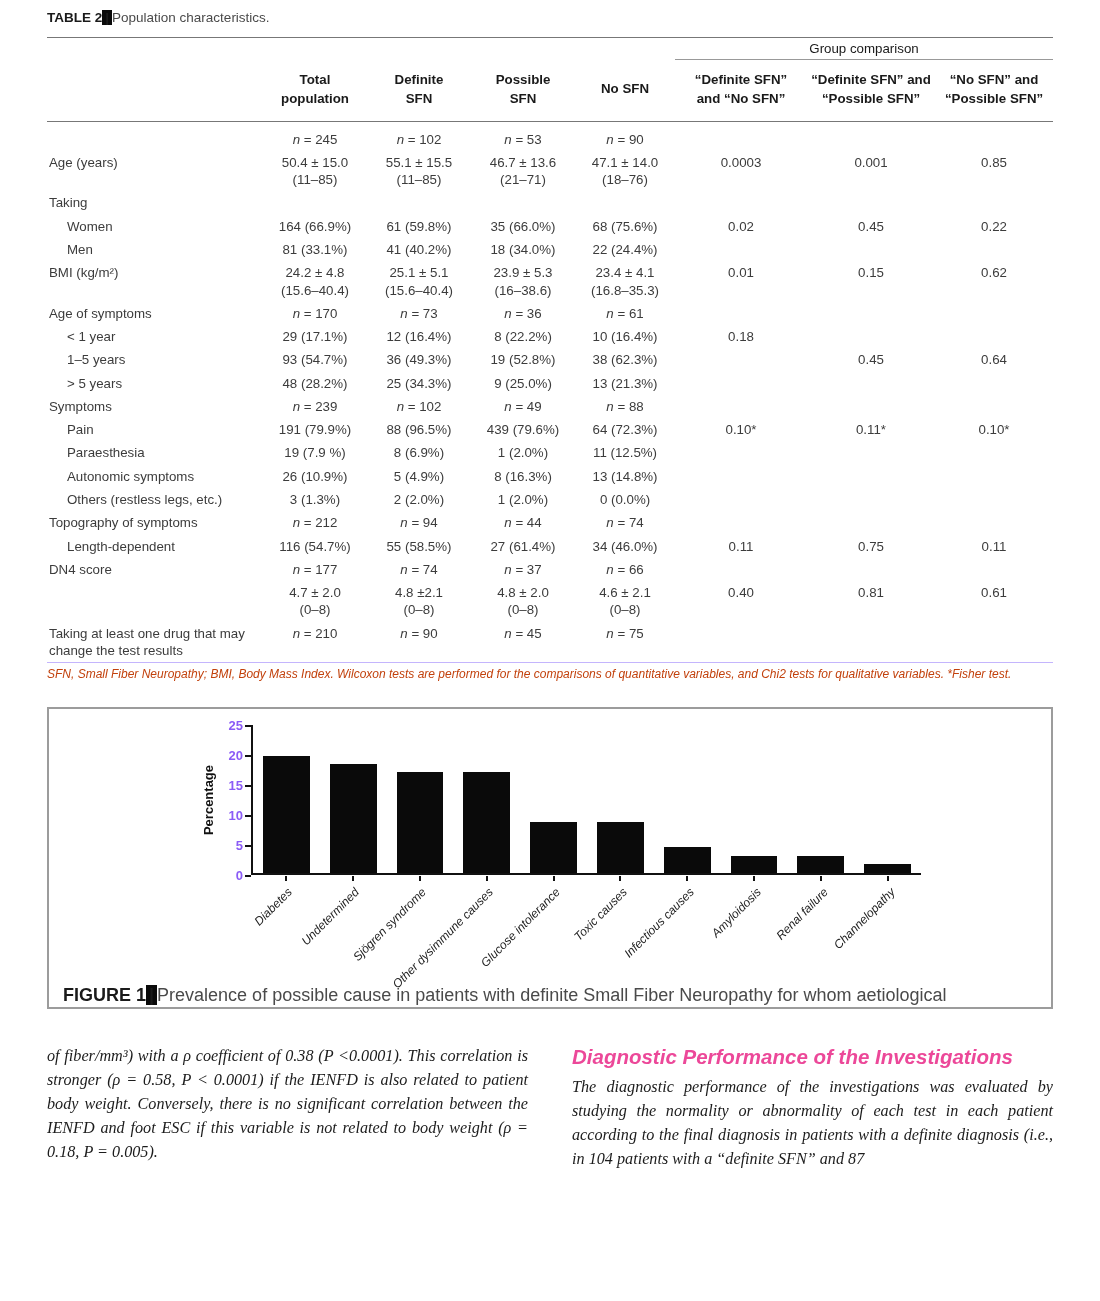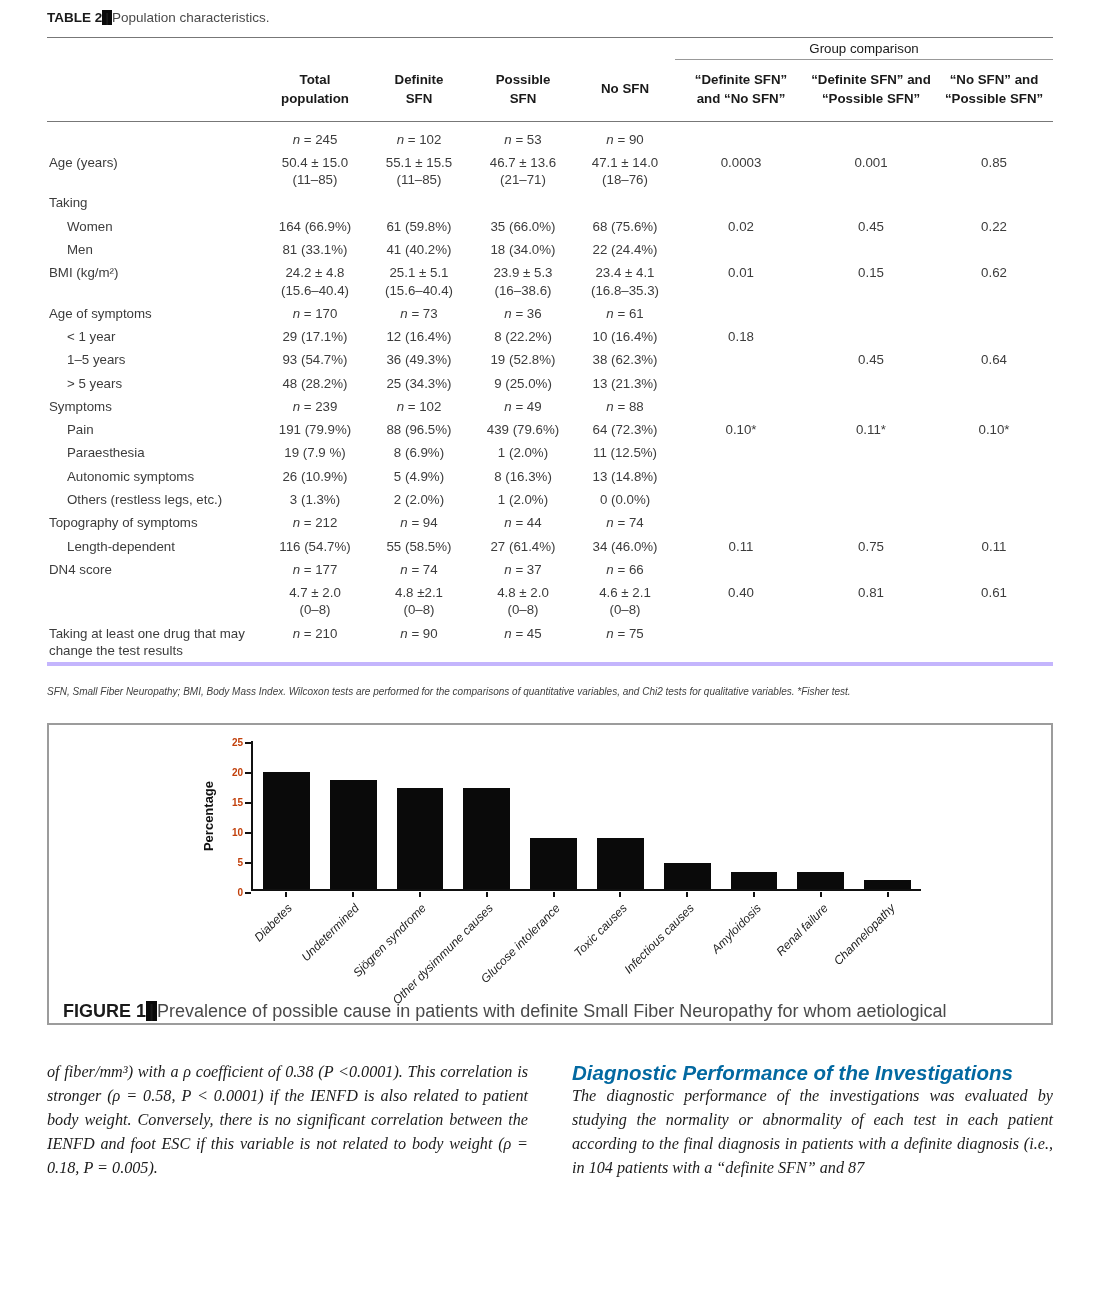--- a/index.html
+++ b/index.html
@@ -12,63 +12,63 @@
   .page { padding:10px 47px 0 47px; }
 
   
   .tbl-title { font-size:13.5px; color:#4a4a4a; margin-bottom:10px; }
   .tbl-title b { color:#1a1a1a; }
   .tbl-title .bar { color:#1a1a1a; font-weight:bold; padding:0 3px; }
 
   table.pop {
     width:1006px; border-collapse:collapse; table-layout:fixed;
     font-size:13.3px; color:#3c3c3c;
-    border-top:1px solid #777; border-bottom:4px solid #c4b5fd;margin-top:12px;
+    border-top:1px solid #777; border-bottom:1px solid #c4b5fd;margin-top:12px;
   }
   table.pop th, table.pop td { font-weight:normal; padding:3px 2px; }
   th.group-head {
     font-weight:bold; color:#1a1a1a; text-align:center;
     border-bottom:1px solid #999; padding:9px 0 7px 0; font-size:13.3px;
   }
   tr.col-heads th {
     font-weight:bold; color:#1a1a1a; text-align:center; vertical-align:middle;
     white-space:pre-line; padding:10px 2px 12px 2px; line-height:1.45;
     border-bottom:1px solid #777;
   }
   tr.col-heads th.rowlab { text-align:left; }
   tbody td { text-align:center; vertical-align:top; white-space:pre-line; line-height:1.30; padding:4.2px 2px; }
   tbody td.rowlab { text-align:left; padding-right:6px; }
   tbody td.rowlab.ind { padding-left:20px; }
   tbody tr.first-row td { padding-top:9px; }
   tbody tr.last-row td { padding-bottom:9px; }
   tbody i { font-style:italic; }
   .footnote {
-    font-size:10px; font-style:italic; color:#404040;
-    margin-top:20px; width:1006px;
+    font-size:12px; font-style:italic; color:#c2410c;
+    margin-top:4px; width:1006px;
   }
 
   
   .figure-box {
     margin-top:26px; width:1006px; height:302px;
     border:2px solid #9c9c9c;
     display:flex; flex-direction:column; justify-content:space-between;
     overflow:hidden;
   }
   .chart-wrap { padding:16px 0 0 150px; }
   .chart-row { display:flex; align-items:flex-end; }
   .ylabel {
     font-weight:bold; font-size:13px; color:#111;
     transform:rotate(-90deg); transform-origin:center;
     width:18px; height:150px; display:flex; align-items:center; justify-content:center;
     white-space:nowrap;
   }
   .yaxis { position:relative; width:34px; height:150px; }
   .ytick {
     position:absolute; right:0; display:flex; align-items:center;
-    font-weight:bold; font-size:10px; color:#c2410c; line-height:1;
+    font-weight:bold; font-size:13px; color:#8b5cf6; line-height:1;
   }
   .ytick .dash { width:6px; height:2px; background:#111; margin-left:2px; }
   .plot {
     position:relative; width:670px; height:150px;
     border-left:2.5px solid #111; border-bottom:2.5px solid #111;
     display:flex; align-items:flex-end;
   }
   .slot { position:relative; flex:1; height:100%; display:flex; align-items:flex-end; justify-content:center; }
   .bar { width:70%; background:#0a0a0a; }
   .slot .xtick {
@@ -89,21 +89,21 @@
 
   
   .cols { display:flex; gap:44px; margin-top:36px; }
   .col { width:481px;font-style:italic; }
   .serif {
     font-family:"Liberation Serif", serif; font-size:16.2px; color:#1c1c1c;
     line-height:1.48; text-align:justify;
   }
   .col-heading {
     font-family:"Liberation Sans", sans-serif; font-weight:bold;
-    font-size:20.5px; color:#0369a1; line-height:1.18; 
+    font-size:20.5px; color:#ec4899; line-height:1.18; margin-bottom:7px;
     text-align:left;
   }
 </style>
 </head>
 <body>
 
 <div class="page">
 
   <div class="tbl-title">
     <b>TABLE 2</b><span class="bar">|</span><span>Population characteristics.</span>

